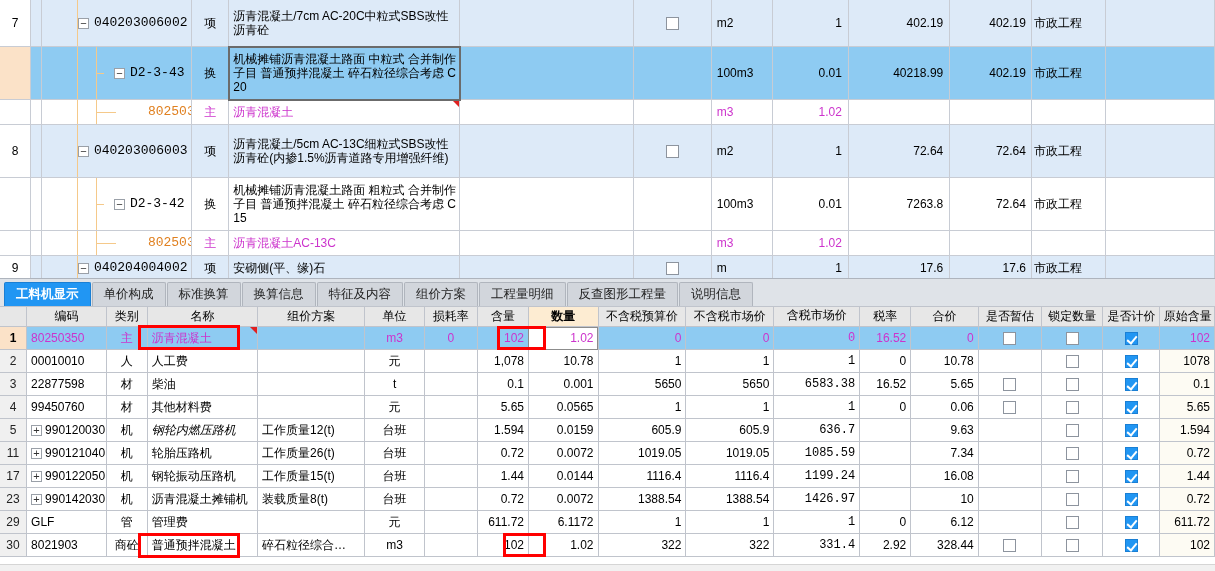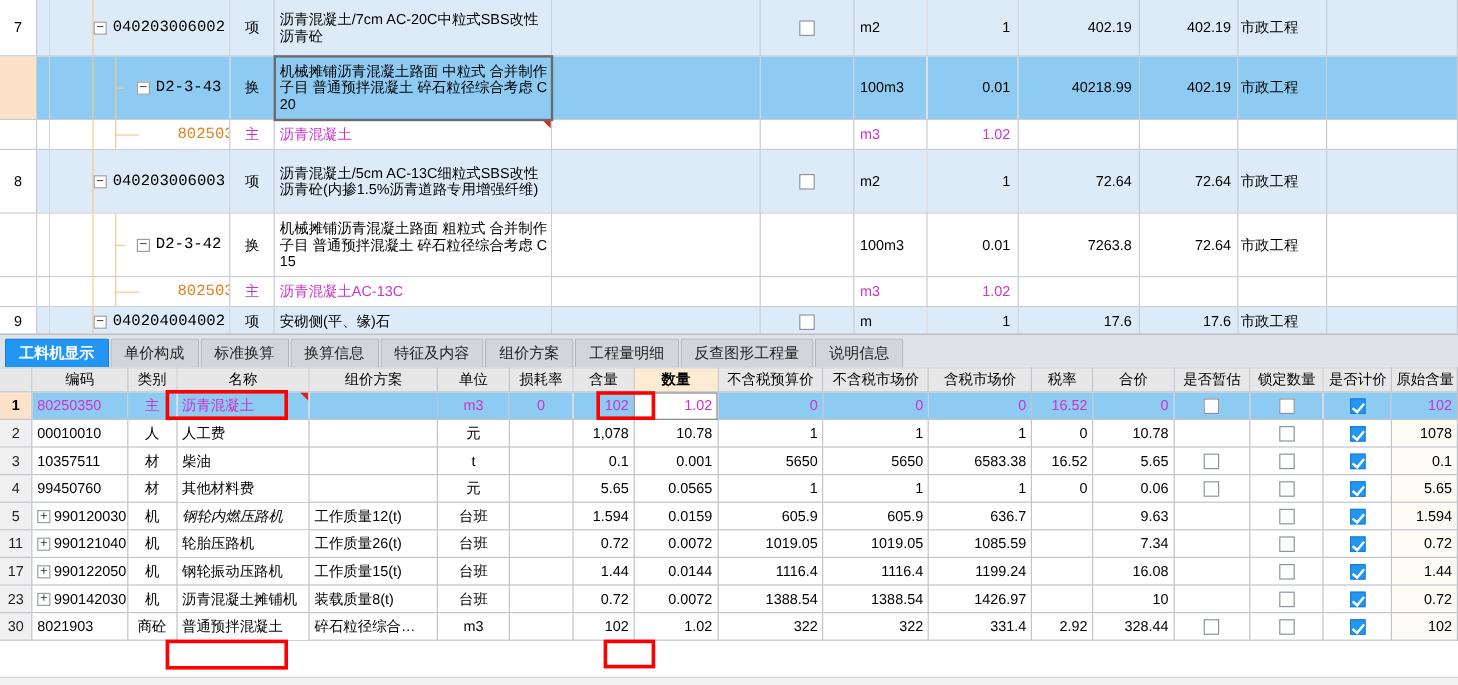--- a/index.html
+++ b/index.html
@@ -112,21 +112,21 @@
   .b-code  { width: 78px; }
   .b-cat   { width: 40px; }
   .b-name  { width: 108px; }
   .b-spec  { width: 105px; }
   .b-unit  { width: 58px; }
   .b-loss  { width: 52px; }
   .b-cont  { width: 50px; }
   .b-qty   { width: 68px; }
   .b-p1    { width: 86px; }
   .b-p2    { width: 86px; }
-  .b-p3    { width: 84px; }
+  .b-p3    { width: 84px; font-family: Liberation Mono, monospace; }
   .b-tax   { width: 50px; }
   .b-sum   { width: 66px; }
   .b-est   { width: 62px; }
   .b-lock  { width: 60px; }
   .b-calc  { width: 55px; margin-top: 24px; }
   .b-orig  { width: 54px; }
 
   td.n { text-align: right; }
   td.c { text-align: center; }
   td.l { text-align: left; }
@@ -403,21 +403,21 @@
             <td class="b-p3 n">1</td>
             <td class="b-tax n">0</td>
             <td class="b-sum n">10.78</td>
             <td class="b-est c"></td>
             <td class="b-lock c"><span class="bchk"></span></td>
             <td class="b-calc c"><span class="bchk on"></span></td>
             <td class="b-orig n">1078</td>
           </tr>
           <tr class="brow">
             <td class="b-idx c">3</td>
-            <td class="b-code l">10357511</td>
+            <td class="b-code l">22877598</td>
             <td class="b-cat c">材</td>
             <td class="b-name l" style="position: relative;">柴油</td>
             <td class="b-spec l"></td>
             <td class="b-unit c">t</td>
             <td class="b-loss c"></td>
             <td class="b-cont n">0.1</td>
             <td class="b-qty n">0.001</td>
             <td class="b-p1 n">5650</td>
             <td class="b-p2 n">5650</td>
             <td class="b-p3 n">6583.38</td>
@@ -522,20 +522,40 @@
             <td class="b-p2 n">1388.54</td>
             <td class="b-p3 n">1426.97</td>
             <td class="b-tax n"></td>
             <td class="b-sum n">10</td>
             <td class="b-est c"></td>
             <td class="b-lock c"><span class="bchk"></span></td>
             <td class="b-calc c"><span class="bchk on"></span></td>
             <td class="b-orig n">0.72</td>
           </tr>
           <tr class="brow">
+            <td class="b-idx c">29</td>
+            <td class="b-code l">GLF</td>
+            <td class="b-cat c">管</td>
+            <td class="b-name l" style="position: relative;">管理费</td>
+            <td class="b-spec l"></td>
+            <td class="b-unit c">元</td>
+            <td class="b-loss c"></td>
+            <td class="b-cont n">611.72</td>
+            <td class="b-qty n">6.1172</td>
+            <td class="b-p1 n">1</td>
+            <td class="b-p2 n">1</td>
+            <td class="b-p3 n">1</td>
+            <td class="b-tax n">0</td>
+            <td class="b-sum n">6.12</td>
+            <td class="b-est c"></td>
+            <td class="b-lock c"><span class="bchk"></span></td>
+            <td class="b-calc c"><span class="bchk on"></span></td>
+            <td class="b-orig n">611.72</td>
+          </tr>
+          <tr class="brow">
             <td class="b-idx c">30</td>
             <td class="b-code l">8021903</td>
             <td class="b-cat c">商砼</td>
             <td class="b-name l" style="position: relative;">普通预拌混凝土</td>
             <td class="b-spec l">碎石粒径综合…</td>
             <td class="b-unit c">m3</td>
             <td class="b-loss c"></td>
             <td class="b-cont n">102</td>
             <td class="b-qty n">1.02</td>
             <td class="b-p1 n">322</td>

